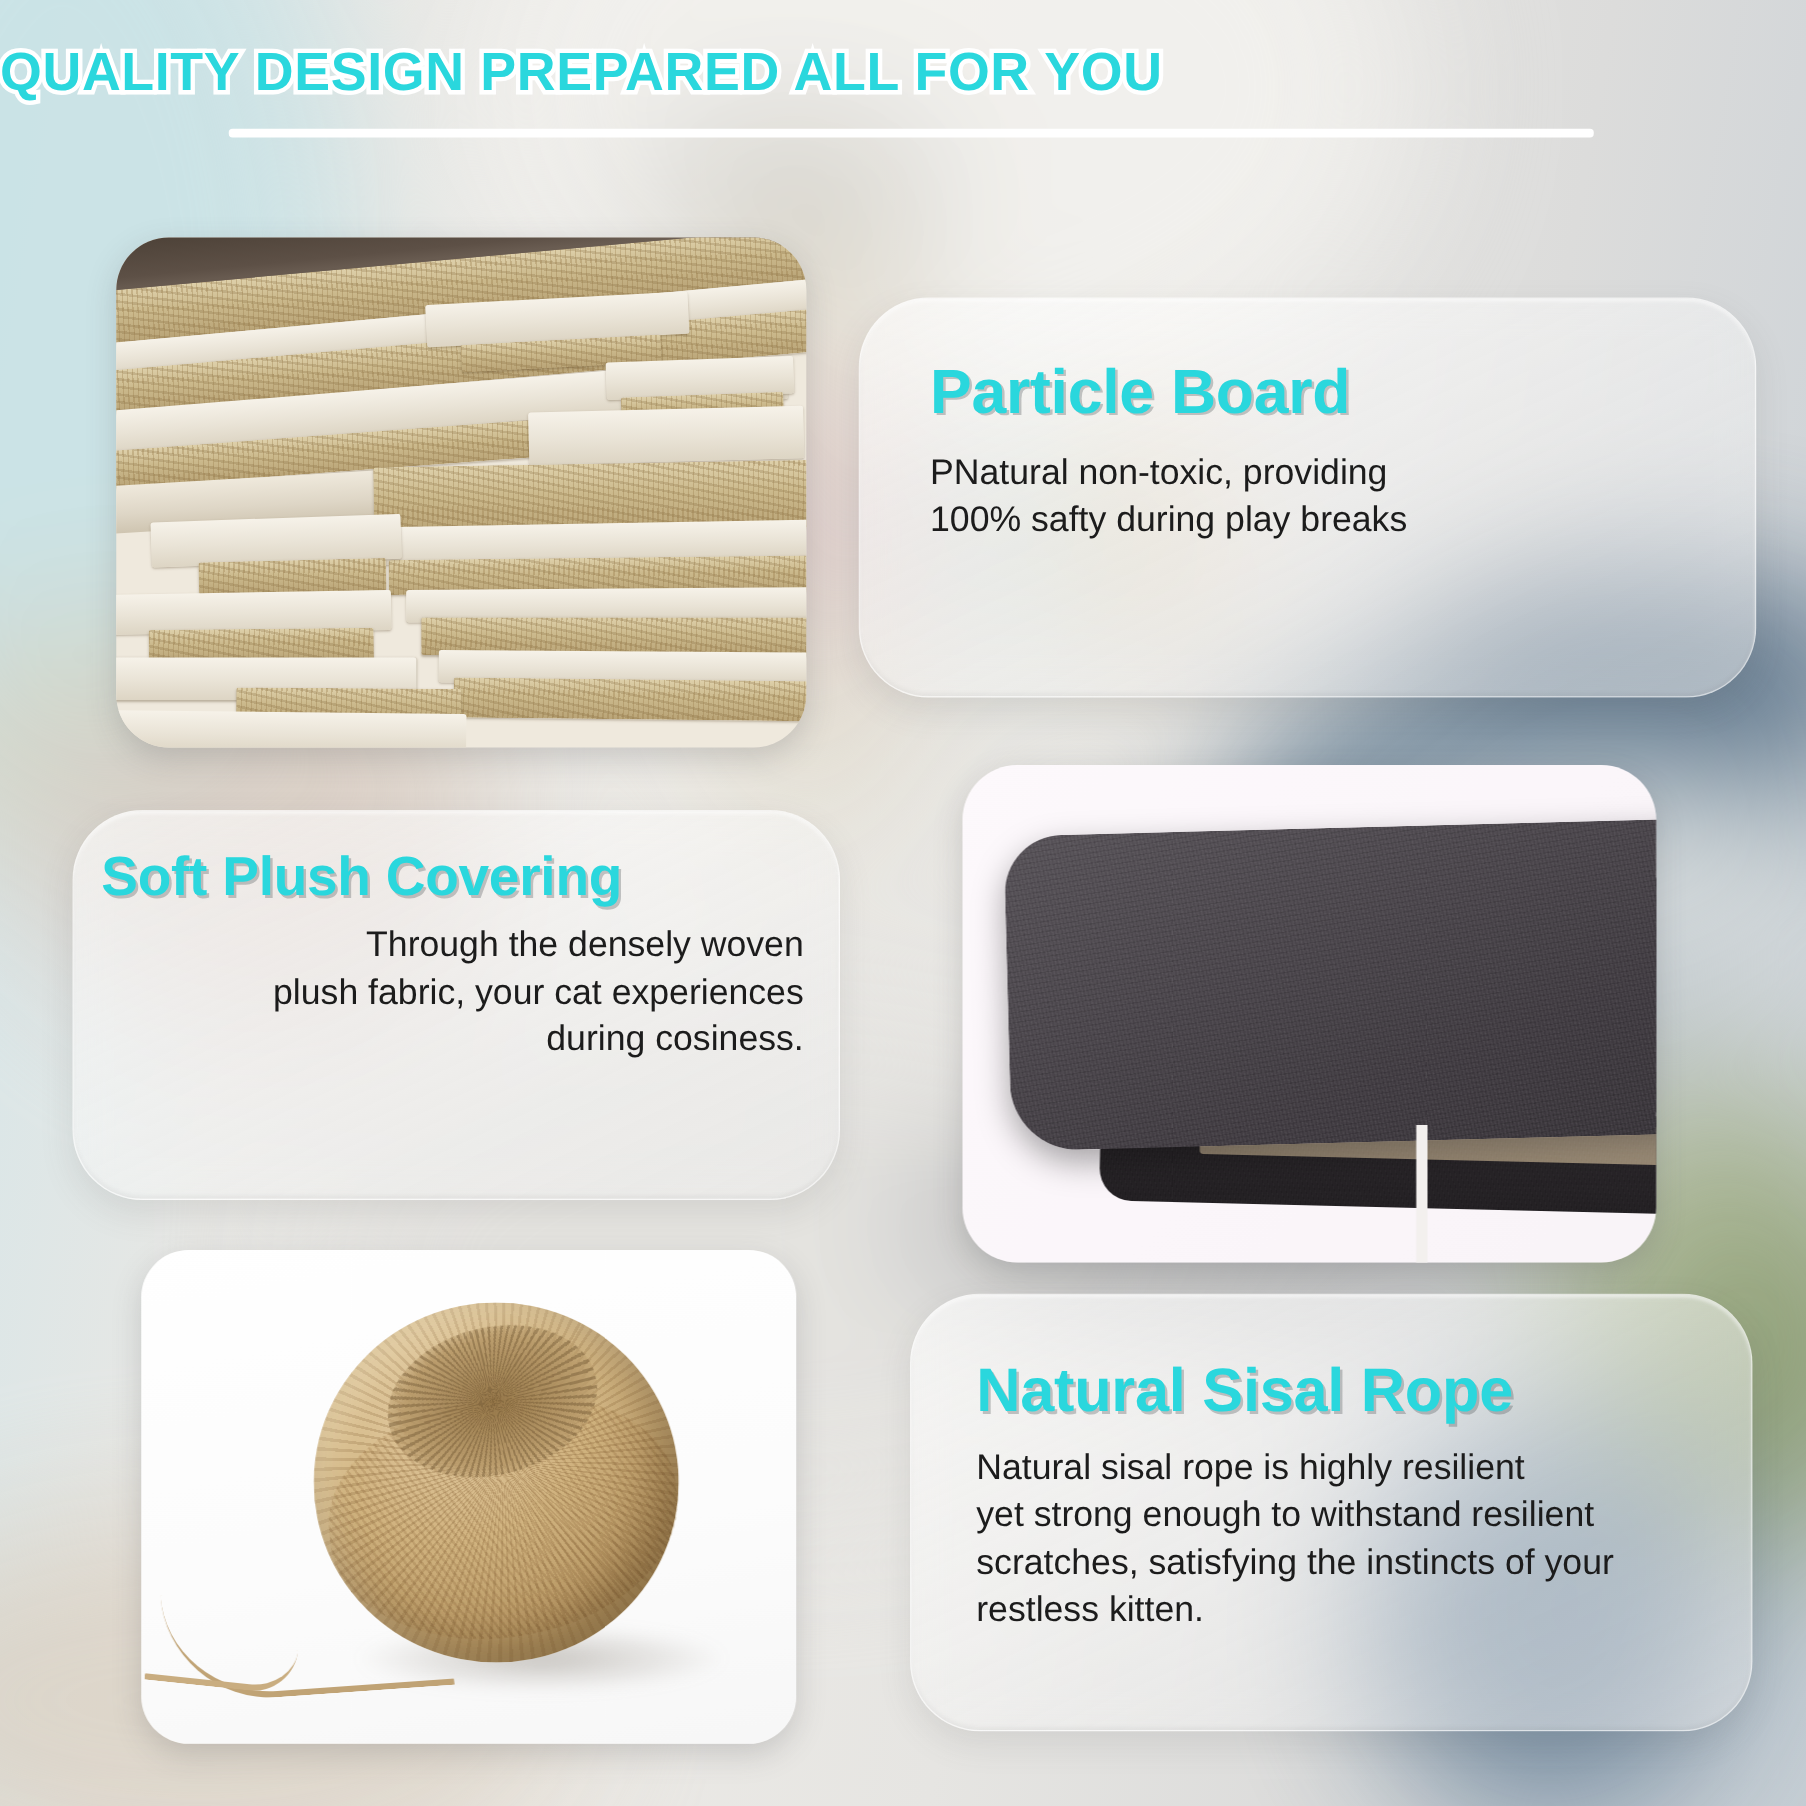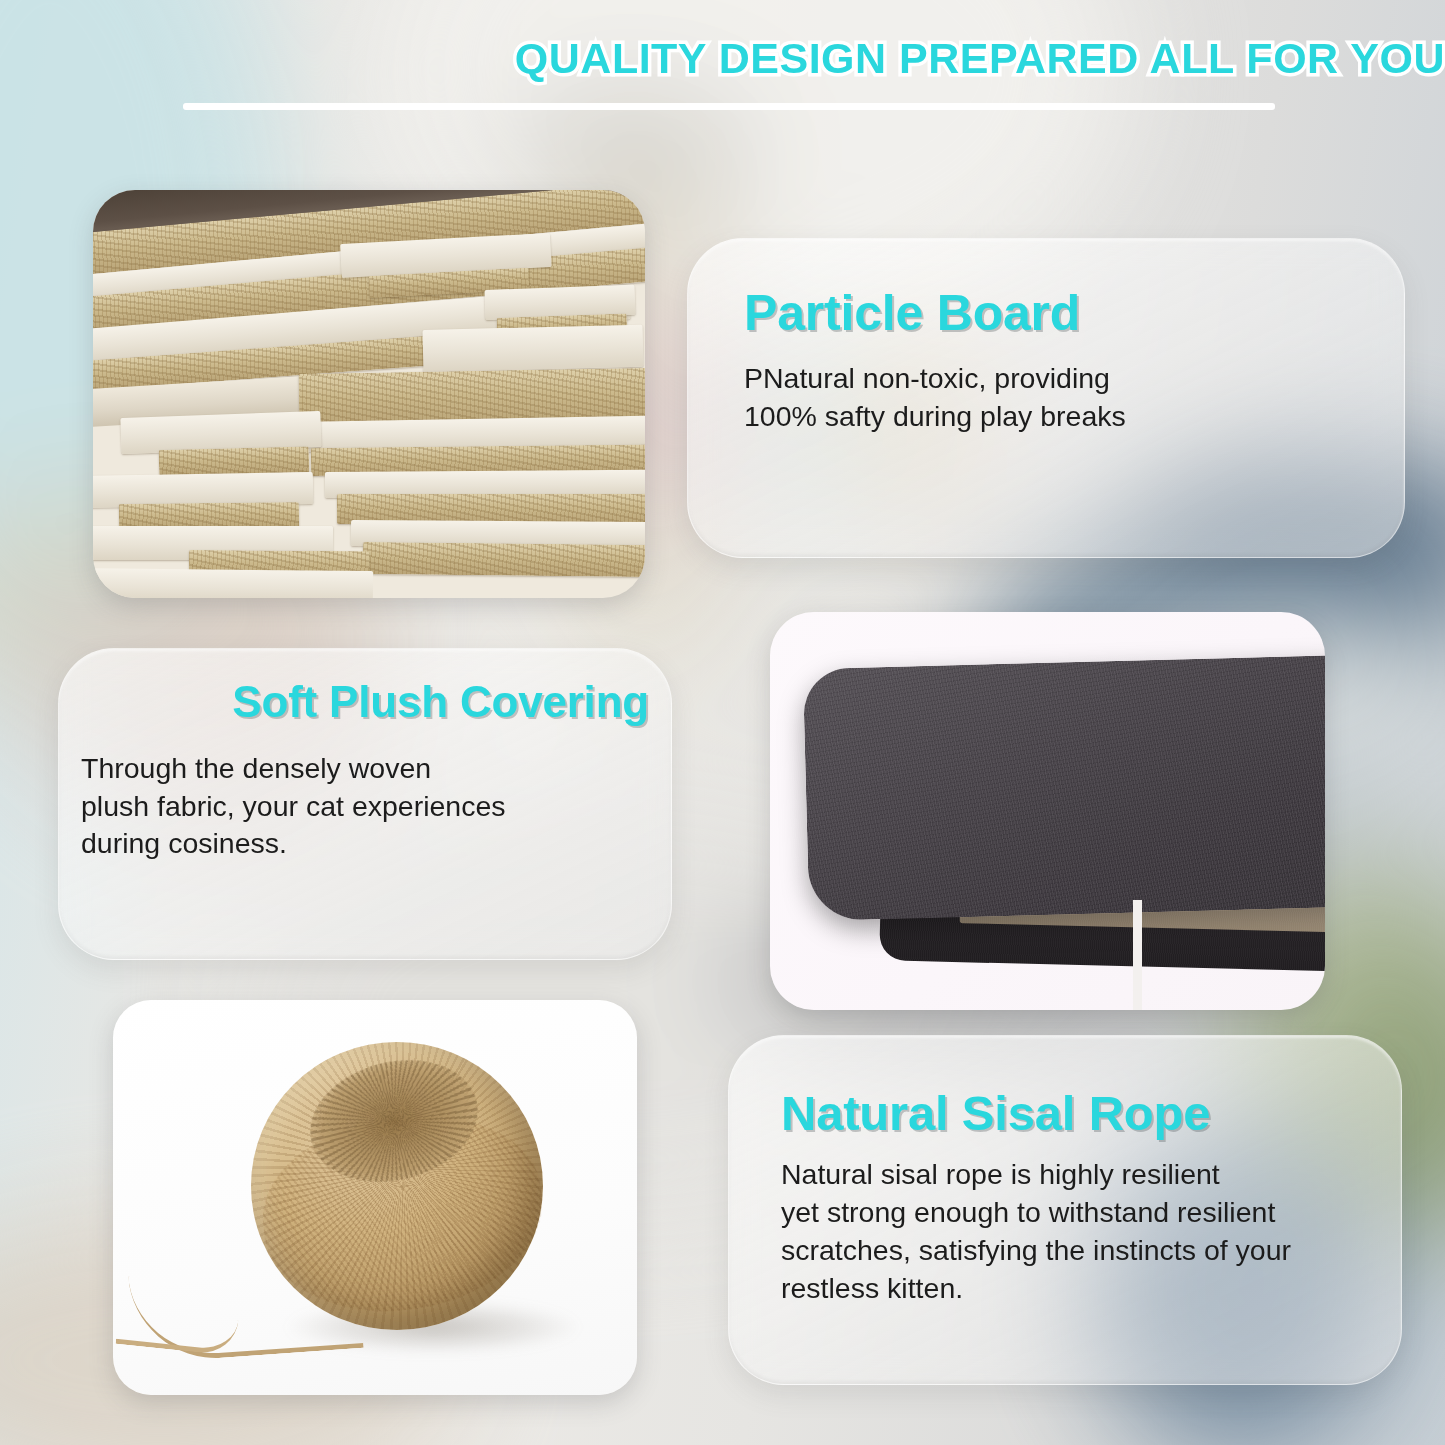--- a/index.html
+++ b/index.html
@@ -75,21 +75,21 @@
         background:#e4e3e0; opacity:.9; }
   
   .b17 { left:780px; top:980px; width:520px; height:120px;
         background:#6f737a; opacity:.5; }
   .b18 { left:560px; top:150px; width:260px; height:120px;
         background:#b9b6b1; opacity:.45; }
 
   
   .title-wrap {
     position:absolute; left:0; top:34px; width:1445px;
-    text-align:right;
+    text-align:left;
   }
   .title {
     display:inline-block;
     font-size:43px;
     font-weight:bold;
     letter-spacing:.5px;
     color:#2ad7dd;
     -webkit-text-stroke:7px #ffffff;
     paint-order:stroke fill;
     text-transform:uppercase;
@@ -141,22 +141,22 @@
   }
 
   
   #panel-board { left:687px; top:238px; width:718px; height:320px; }
   #panel-board .panel-inner { padding:48px 0 0 56px; }
   #panel-board .body { margin-top:20px; }
 
   
   #panel-plush { left:58px; top:648px; width:614px; height:312px; }
   #panel-plush .panel-inner { padding:30px 22px 0 22px; }
-  #panel-plush .head { text-align:right; font-size:44px; }
-  #panel-plush .body { margin-top:24px; padding-right:6px; }
+  #panel-plush .head { text-align:left; font-size:44px; }
+  #panel-plush .body { text-align:right; margin-top:12px; padding-right:6px; }
 
   
   #panel-sisal { left:728px; top:1035px; width:674px; height:350px; }
   #panel-sisal .panel-inner { padding:52px 0 0 52px; }
   #panel-sisal .head { font-size:49px; }
   #panel-sisal .body { margin-top:16px; }
 
   
   .img-card {
     position:absolute;

